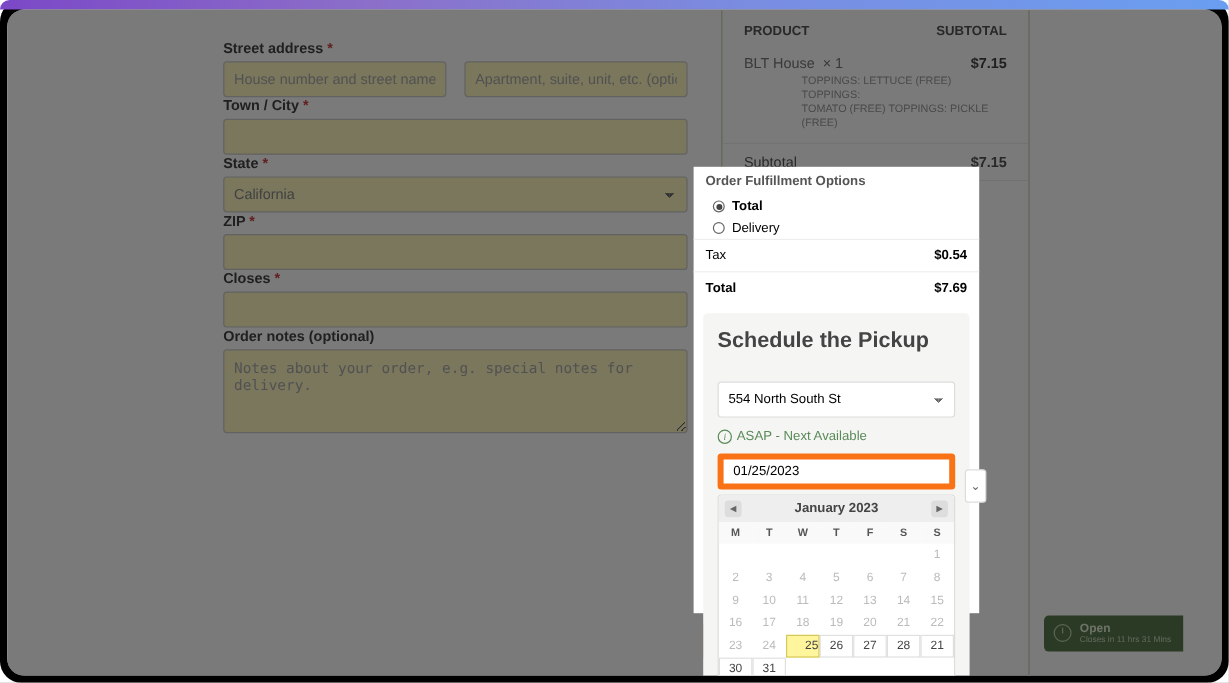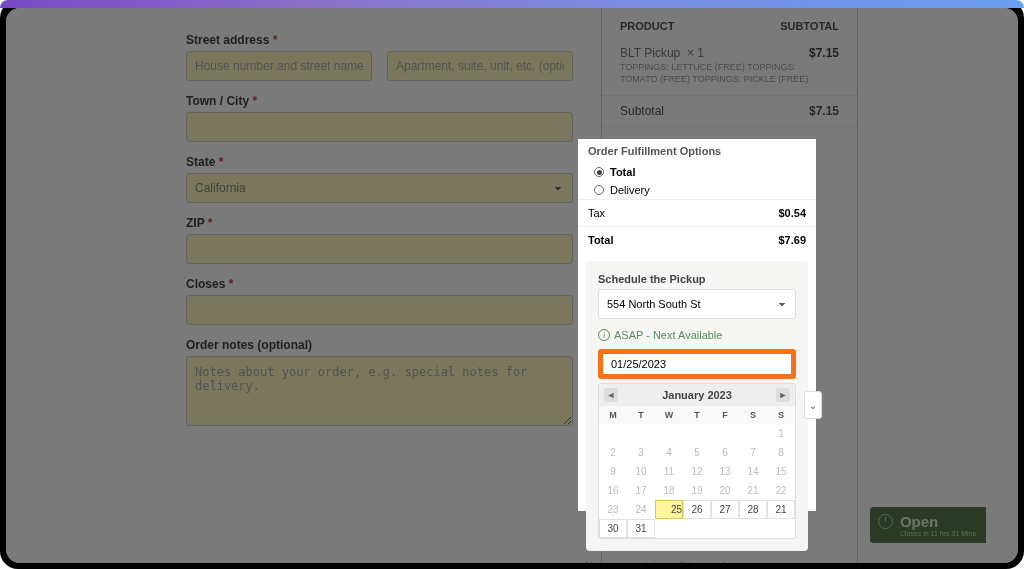--- a/index.html
+++ b/index.html
@@ -4,46 +4,46 @@
 <style>
 * { box-sizing: border-box; margin: 0; padding: 0; }
 body { font-family: -apple-system, BlinkMacSystemFont, "Segoe UI", Arial, sans-serif; background: #fff; }
 .device-frame { width: 1024px; height: 569px; position: relative; background: #000; border-radius: 18px; padding: 8px 6px 6px 6px; }
 .gradient-bar { position: absolute; top: 0; left: 0; right: 0; height: 8px; background: linear-gradient(90deg, #7b48c7 0%, #8b6fc9 30%, #7a8ce0 60%, #6a9ef0 100%); border-radius: 18px 18px 0 0; }
 .screen { position: relative; width: 100%; height: 100%; background: #fff; border-radius: 14px; overflow: hidden; }
 .dim-overlay { position: absolute; inset: 0; background: rgba(0,0,0,0.52); z-index: 5; pointer-events: none; }
 .checkout-layout { display: flex; height: 100%; font-size: 12px; color: #555; }
 .left-col { flex: 1; padding: 25px 28px 20px 180px; overflow: hidden; }
 .right-col { width: 257px; margin-right: 160px; border-left: 1px solid #c5d8b6; border-right: 1px solid #c5d8b6; overflow: hidden; position: relative; }
-.field-group { margin-bottom: 13px; }
+.field-group { }
 .field-label { font-size: 12px; font-weight: 600; color: #444; margin-bottom: 4px; display: block; }
 .req { color: #c44; }
 .field-input { width: 100%; height: 30px; border: 1px solid #ccc; border-radius: 3px; padding: 0 8px; font-size: 12px; color: #888; background: #fef9c3; }
 .field-input::placeholder { color: #aaa; }
 .addr-row { display: flex; gap: 15px; }
 .addr-row .field-input { flex: 1; }
 select.field-input { appearance: none; background-image: linear-gradient(45deg, transparent 50%, #666 50%), linear-gradient(135deg, #666 50%, transparent 50%); background-position: calc(100% - 14px) 13px, calc(100% - 10px) 13px; background-size: 4px 4px, 4px 4px; background-repeat: no-repeat; }
 textarea.field-input { height: 70px; padding: 8px; resize: both; }
 .summary-header { display: flex; justify-content: space-between; padding: 12px 18px 10px 18px; font-weight: 700; font-size: 11px; color: #555; }
 .line-item { padding: 4px 18px 10px 18px; border-bottom: 1px solid #eee; }
 .line-item-row { display: flex; justify-content: space-between; font-size: 12px; }
 .line-item-name { color: #777; }
 .line-item-price { font-weight: 700; color: #444; }
-.toppings { font-size: 9px; color: #999; line-height: 1.3; margin-top: 2px; }
+.toppings { font-size: 9px; color: #999; line-height: 1.3; margin-top: 2px; margin-left: 48px; }
 .total-row { display: flex; justify-content: space-between; padding: 8px 18px; font-size: 12px; border-bottom: 1px solid #eee; }
 .total-row .val { font-weight: 700; }
 .cutout-area { position: absolute; top: 131px; left: 572px; width: 238px; height: 372px; background: #fff; z-index: 10; font-size: 12px; }
 .fulfill-header { font-weight: 600; font-size: 11px; color: #555; padding: 6px 10px 6px 10px; }
 .radio-row { display: flex; align-items: center; gap: 6px; padding: 3px 10px 3px 16px; font-size: 11px; }
 .radio-dot { width: 10px; height: 10px; border-radius: 50%; border: 1px solid #666; display: inline-flex; align-items: center; justify-content: center; }
 .radio-dot.checked::after { content: ""; width: 5px; height: 5px; border-radius: 50%; background: #444; }
 .money-row { display: flex; justify-content: space-between; padding: 7px 10px; font-size: 11px; border-top: 1px solid #eee; }
 .money-row.total-strong { font-weight: 700; }
 .schedule-box { margin: 8px; padding: 12px; background: #f5f5f3; border-radius: 4px; }
-.schedule-title { font-weight: 700; font-size: 11px; color: #444; margin-bottom: 4px; }
+.schedule-title { font-weight: 700; font-size: 18px; color: #444; margin-bottom: 24px; }
 .loc-select { width: 100%; height: 30px; border: 1px solid #ddd; border-radius: 3px; background: #fff; padding: 0 8px; font-size: 11px; appearance: none; background-image: linear-gradient(45deg, transparent 50%, #666 50%), linear-gradient(135deg, #666 50%, transparent 50%); background-position: calc(100% - 13px) 13px, calc(100% - 9px) 13px; background-size: 4px 4px; background-repeat: no-repeat; }
 .asap-link { color: #5a8a5a; font-size: 11px; margin: 10px 0 8px 0; display: flex; align-items: center; gap: 4px; }
 .info-icon { width: 12px; height: 12px; border: 1px solid #5a8a5a; border-radius: 50%; display: inline-flex; align-items: center; justify-content: center; font-size: 8px; font-style: italic; font-family: serif; }
 .date-input { width: 100%; height: 30px; border: 5px solid #f97316; border-radius: 3px; background: #fff; padding: 0 8px; font-size: 11px; }
 .calendar { margin-top: 4px; border: 1px solid #ddd; background: #fff; border-radius: 3px; position: relative; font-size: 10px; }
 .cal-header { display: flex; align-items: center; justify-content: center; background: #eee; padding: 5px; border-radius: 3px 3px 0 0; font-weight: 700; color: #444; font-size: 11px; position: relative; }
 .cal-nav { position: absolute; top: 4px; width: 14px; height: 14px; background: #ddd; border-radius: 3px; display: flex; align-items: center; justify-content: center; color: #666; font-size: 9px; cursor: pointer; }
 .cal-prev { left: 5px; } .cal-next { right: 5px; }
 .cal-grid { display: grid; grid-template-columns: repeat(7, 1fr); }
 .cal-dayhdr { text-align: center; font-weight: 700; padding: 4px 0; color: #555; background: #f9f9f9; font-size: 9px; }
@@ -51,21 +51,21 @@
 .cal-cell.enabled { color: #444; border: 1px solid #e0e0e0; cursor: pointer; }
 .cal-cell.selected { background: #fff59d; border: 1px solid #d4c85a; color: #444; text-align: right; }
 .time-select-row { position: absolute; right: -8px; top: 252px; width: 20px; }
 .time-chev { width: 18px; height: 28px; border: 1px solid #ddd; background: #fff; border-radius: 3px; display: flex; align-items: center; justify-content: center; font-size: 10px; color: #666; }
 .below-cutout { position: absolute; z-index: 3; left: 580px; width: 220px; top: 460px; font-size: 11px; color: #666; }
 .place-order-btn { background: #b97a4e; color: #fff; border: none; padding: 10px 14px; font-weight: 700; font-size: 11px; border-radius: 3px; margin-top: 50px; letter-spacing: 0.3px; }
 .privacy-note { font-size: 10px; color: #888; margin-top: 10px; line-height: 1.3; }
 .open-badge { position: absolute; right: 32px; bottom: 20px; z-index: 3; background: #5a7a4e; color: #e5efd9; border-radius: 4px 0 0 4px; padding: 6px 10px 6px 30px; font-size: 10px; }
 .open-badge .clock { position: absolute; left: 8px; top: 7px; width: 15px; height: 15px; border: 1.5px solid #c0d4ad; border-radius: 50%; }
 .open-badge .clock::after { content: ""; position: absolute; left: 6px; top: 2px; width: 1px; height: 5px; background: #c0d4ad; }
-.open-title { font-weight: 600; font-size: 15px; }
+.open-title { font-weight: 600; font-size: 10px; }
 .open-sub { font-size: 7px; opacity: .8; }
 .hidden-radio { position: absolute; left: 584px; top: 435px; z-index: 3; }
 .hidden-radio .dot { width: 10px; height: 10px; border: 1px solid #555; border-radius: 50%; display: inline-flex; align-items: center; justify-content: center; }
 .hidden-radio .dot::after { content: ""; width: 5px; height: 5px; background: #444; border-radius: 50%; }
 .pa-label { position: absolute; left: 582px; top: 454px; z-index: 3; font-size: 11px; color: #555; }
 </style>
 </head>
 <body>
 
 <div class="device-frame">
@@ -105,21 +105,21 @@
         </div>
       </div>
 
       <div class="right-col">
         <div class="summary-header">
           <span>PRODUCT</span>
           <span>SUBTOTAL</span>
         </div>
         <div class="line-item">
           <div class="line-item-row">
-            <span class="line-item-name"><span>BLT Pickup</span>&nbsp;&nbsp;<span>× 1</span></span>
+            <span class="line-item-name"><span>BLT House</span>&nbsp;&nbsp;<span>× 1</span></span>
             <span class="line-item-price">$7.15</span>
           </div>
           <div class="toppings">
             <div>TOPPINGS:   LETTUCE (FREE)   TOPPINGS:</div>
             <div>TOMATO (FREE)   TOPPINGS:   PICKLE (FREE)</div>
           </div>
         </div>
         <div class="total-row">
           <span>Subtotal</span>
           <span class="val">$7.15</span>

